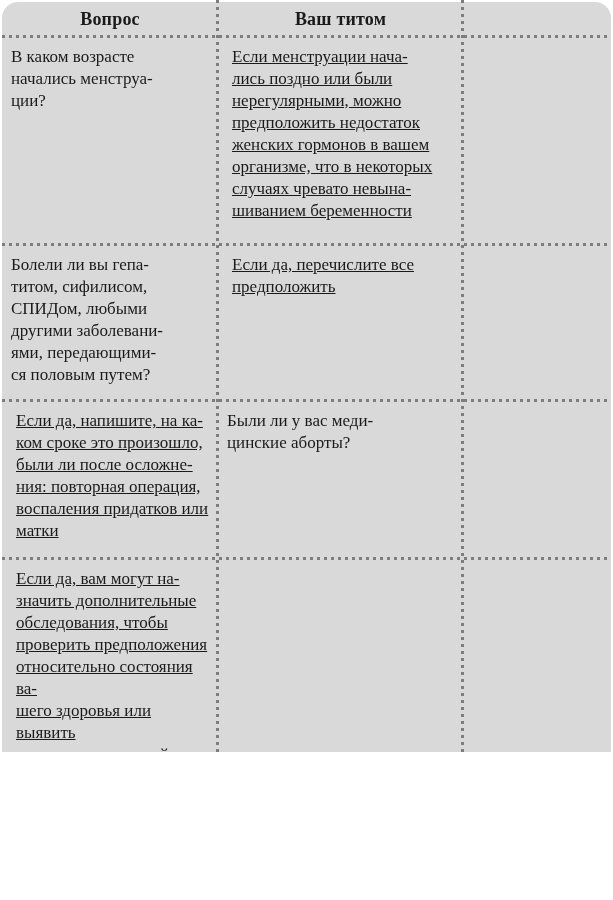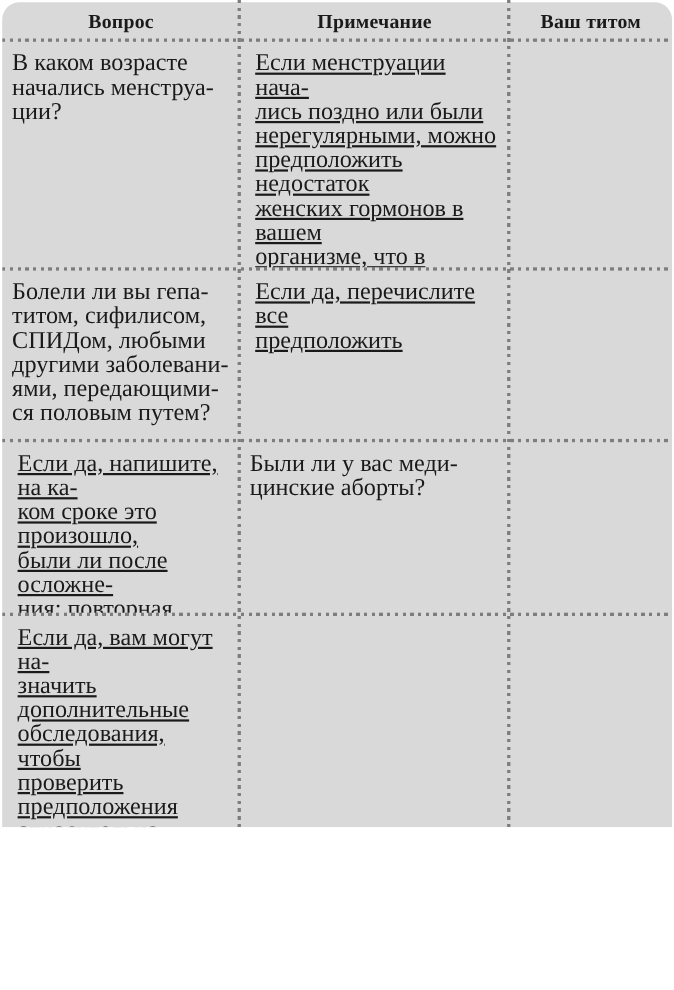--- a/index.html
+++ b/index.html
@@ -48,38 +48,37 @@
     line-height: 34px;
     text-align: center;
     letter-spacing: 0.2px;
   }
   .r0 { height: 205px; }
   .r1 { height: 153px; }
   .r2 { height: 155px; }
   .r3 { height: 274px; }
   .r4 { height: 54px; }
   .cell {
-    font-size: 22px;
+    font-size: 17px;
     line-height: 22px;
     white-space: pre-line;
     overflow: hidden;
   }
   .q-cell { padding: 8px 6px 0 9px; }
   .n-cell { padding: 8px 6px 0 14px; text-decoration: underline; }
   .a-cell { padding: 8px 6px 0 12px; }
 </style>
 </head>
 <body>
 
 <div class="page">
   <div class="card">
 
     <div class="row header-row">
       <div class="header-cell">Вопрос</div>
-      <div class="header-cell">Примечание</div>
       <div class="header-cell">Ваш титом</div>
     </div>
 
     <div class="hr"></div>
 
     <div class="row r0">
       <div class="cell q-cell">В каком возрасте
 начались менструа-
 ции?</div>
       <div class="cell n-cell">Если менструации нача-

